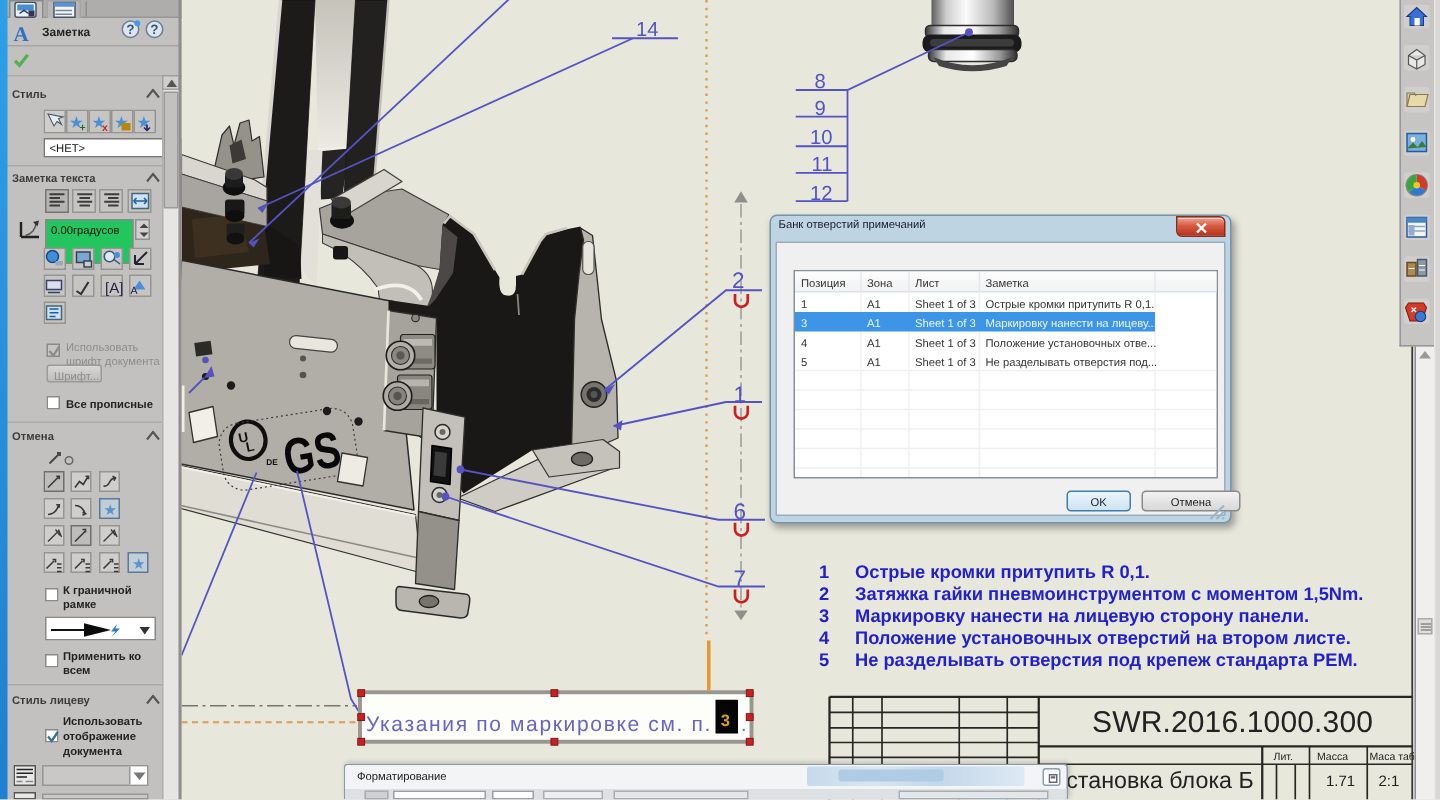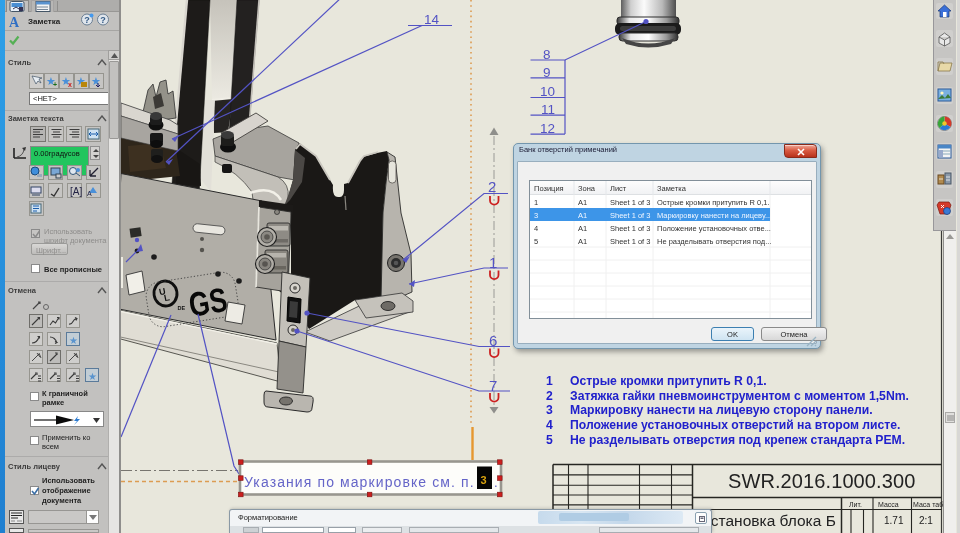--- a/index.html
+++ b/index.html
@@ -495,21 +495,21 @@
   <svg class="abs" style="left:3px;top:2px" width="60" height="12">
         <line x1="0" y1="6" x2="22" y2="6" stroke="#111" stroke-width="1.2"></line>
         <polygon points="22,1.5 40,6 22,10.5" fill="#0a0a0a"></polygon>
         <path d="M44,2 l-4,5 h3 l-3,4 6,-6 h-3 z" fill="#2a7ad0"></path>
       </svg>
   <svg class="abs" style="right:2px;top:4px" width="9" height="9">
         <polygon points="1,2 8,2 4.5,7" fill="#333"></polygon>
       </svg>
  </div>
  <div class="cb" style="left:30px;top:436px"></div>
- <div class="lbl" style="left:42px;top:434px;font-weight:normal;line-height:8.5px;color:#222">Применить ко<br>всем</div>
+ <div class="lbl" style="left:42px;top:434px;font-weight:bold;line-height:8.5px;color:#222">Применить ко<br>всем</div>
  <div class="abs" style="left:0;top:456px;width:121px;height:1px;background:#acabaa"></div>
  
  <div class="sect" style="top:462px">Стиль лицеву</div>
  <svg class="abs" style="left:97px;top:463px" width="10" height="7">
       <path d="M1,6 L5,1 L9,6" stroke="#555" stroke-width="1.4" fill="none"></path>
     </svg>
  <div class="cb" style="left:30px;top:486px">
       <svg width="9" height="9">
         <path d="M1,4 l2.5,3 4,-6" stroke="#3a6ea5" stroke-width="1.6" fill="none"></path>
       </svg>

